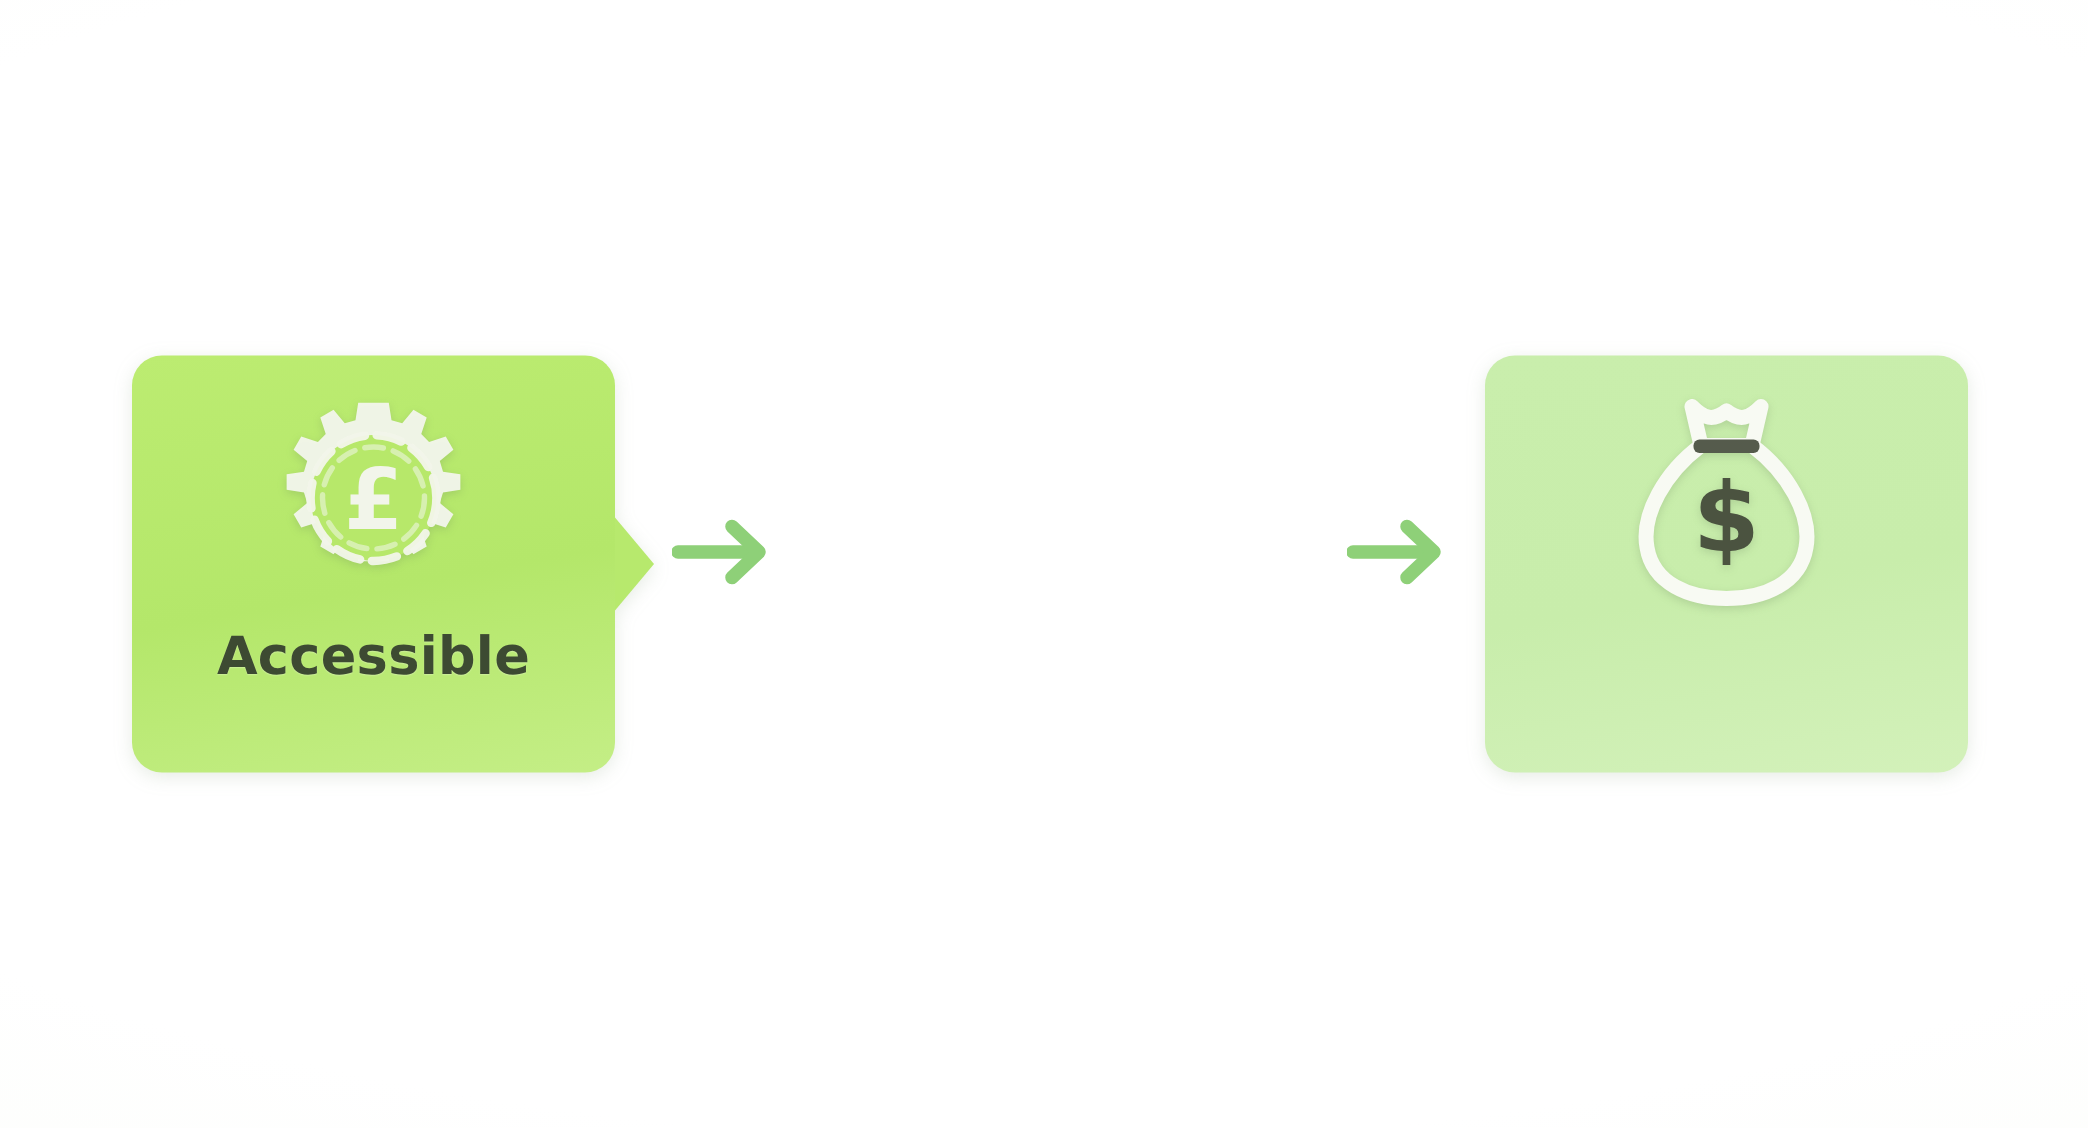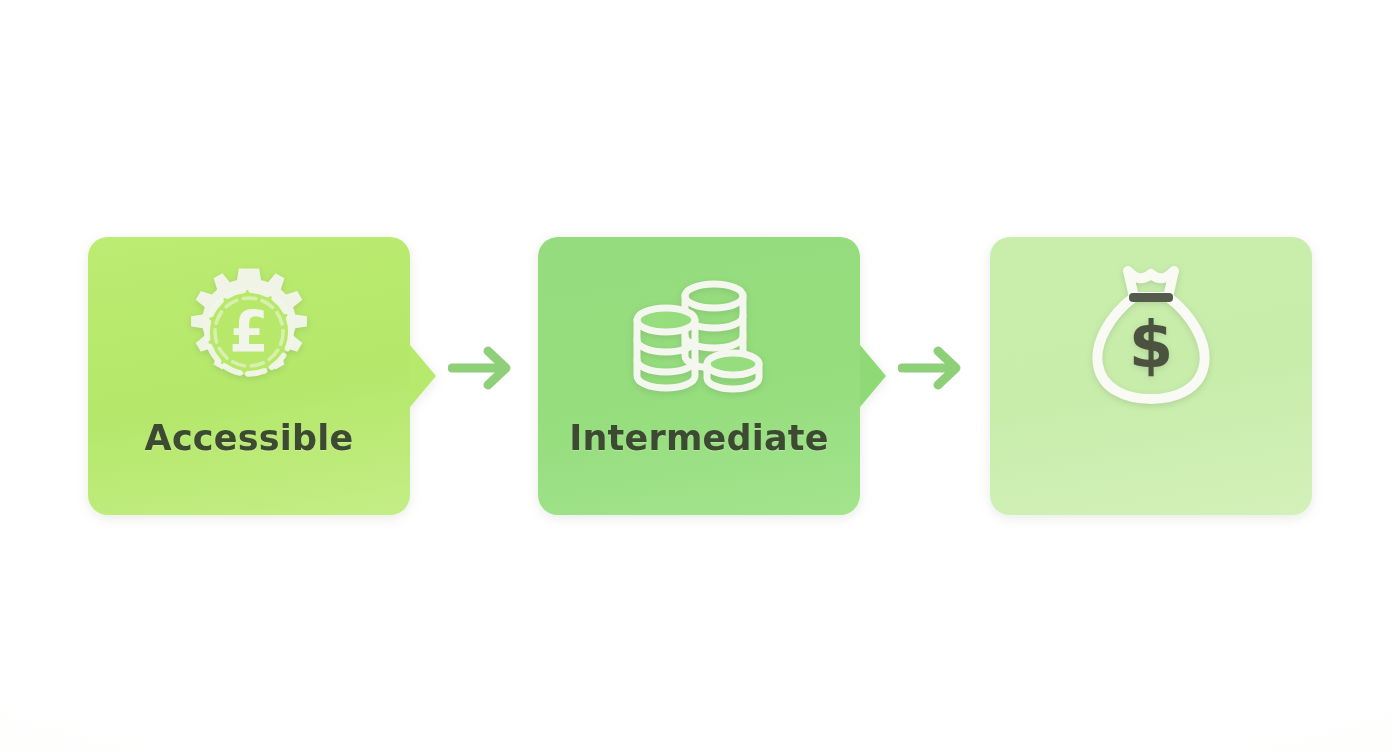--- a/index.html
+++ b/index.html
@@ -137,45 +137,20 @@
           <circle cx="60" cy="60" r="37" fill="none" stroke="#f2f5ea" stroke-width="5" stroke-dasharray="15 7" stroke-linecap="round" opacity="0.95"></circle>
           <circle cx="60" cy="60" r="30" fill="none" stroke="#f2f5ea" stroke-width="3.2" stroke-dasharray="11 6" stroke-linecap="round" opacity="0.55"></circle>
 
           <text x="60" y="78" text-anchor="middle" font-family="'DejaVu Sans','Liberation Sans',sans-serif" font-size="50" font-weight="bold" fill="#f2f5ea">£</text>
         </svg>
       </div>
 
       <div class="tier-label">Accessible</div>
     </div>
 
-    <div class="tier-card tier-2">
-      <div class="card-point"></div>
-
-      <div class="icon-slot">
-        <svg width="152" height="132" viewBox="0 0 152 132" aria-hidden="true">
-          <g fill="none" stroke="#f4f7ee" stroke-width="7" stroke-linecap="round" stroke-linejoin="round">
-
-            <path d="M62 30 a29 12 0 1 1 58 0 a29 12 0 1 1 -58 0z"></path>
-            <path d="M62 30 v20 a29 12 0 0 0 58 0 v-20"></path>
-            <path d="M62 50 v20 a29 12 0 0 0 58 0 v-20"></path>
-            <path d="M62 70 v20 a29 12 0 0 0 58 0 v-20"></path>
-
-            <path d="M14 54 a29 12 0 1 1 58 0 a29 12 0 1 1 -58 0z" fill="#95dd7d"></path>
-            <path d="M14 54 v20 a29 12 0 0 0 58 0 v-20"></path>
-            <path d="M14 74 v20 a29 12 0 0 0 58 0 v-20"></path>
-            <path d="M14 94 v16 a29 12 0 0 0 58 0 v-16"></path>
-
-            <path d="M84 98 a26 11 0 1 1 52 0 a26 11 0 1 1 -52 0z" fill="#95dd7d"></path>
-            <path d="M84 98 v14 a26 11 0 0 0 52 0 v-14"></path>
-          </g>
-        </svg>
-      </div>
-
-      <div class="tier-label">Intermediate</div>
-    </div>
 
     <div class="tier-card tier-3">
 
       <div class="icon-slot">
         <svg width="126" height="150" viewBox="0 0 126 150" aria-hidden="true">
 
           <path d="M46 40
                    C22 58 6 86 10 108
                    C14 132 38 142 63 142
                    C88 142 112 132 116 108

